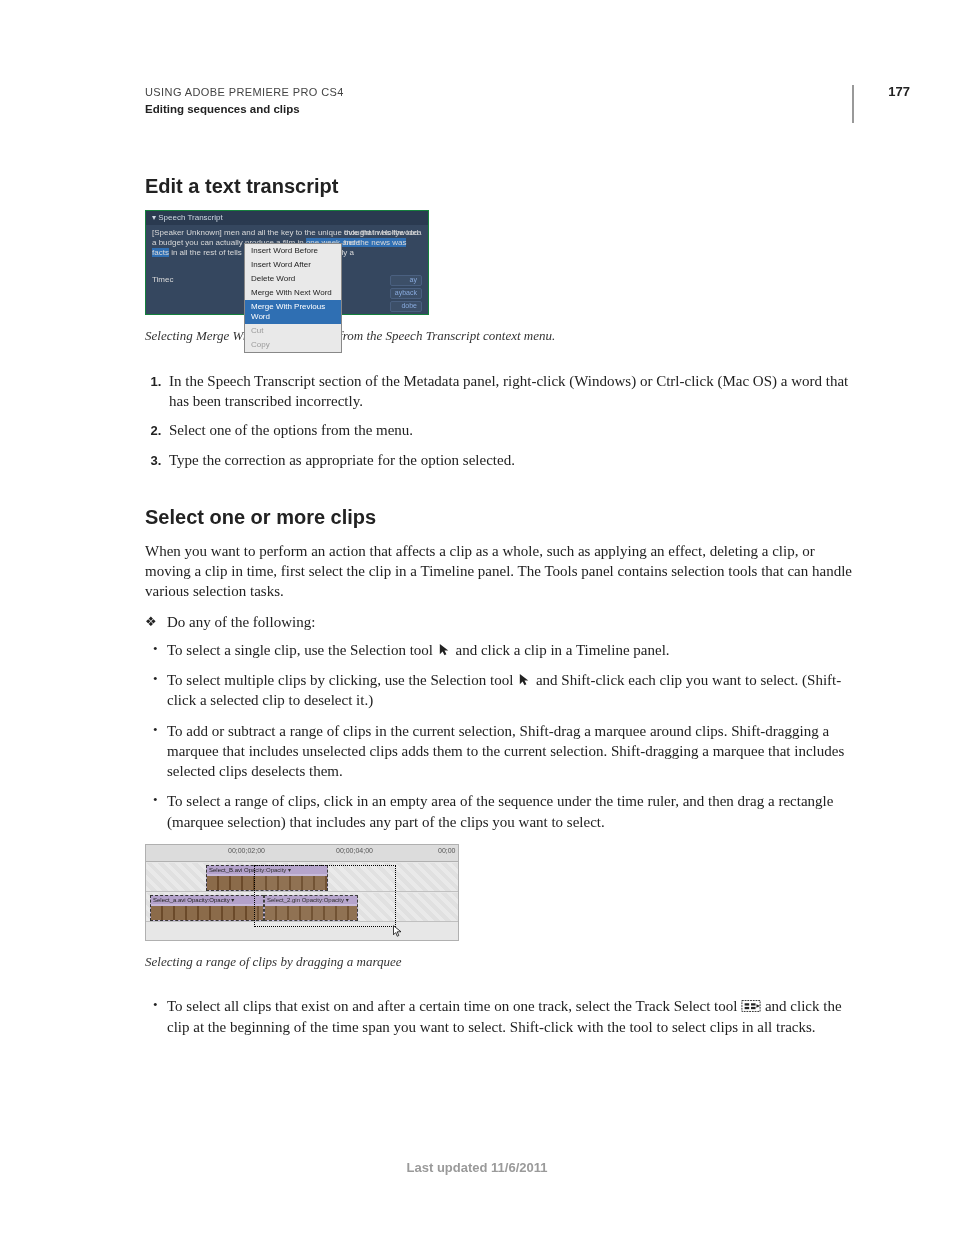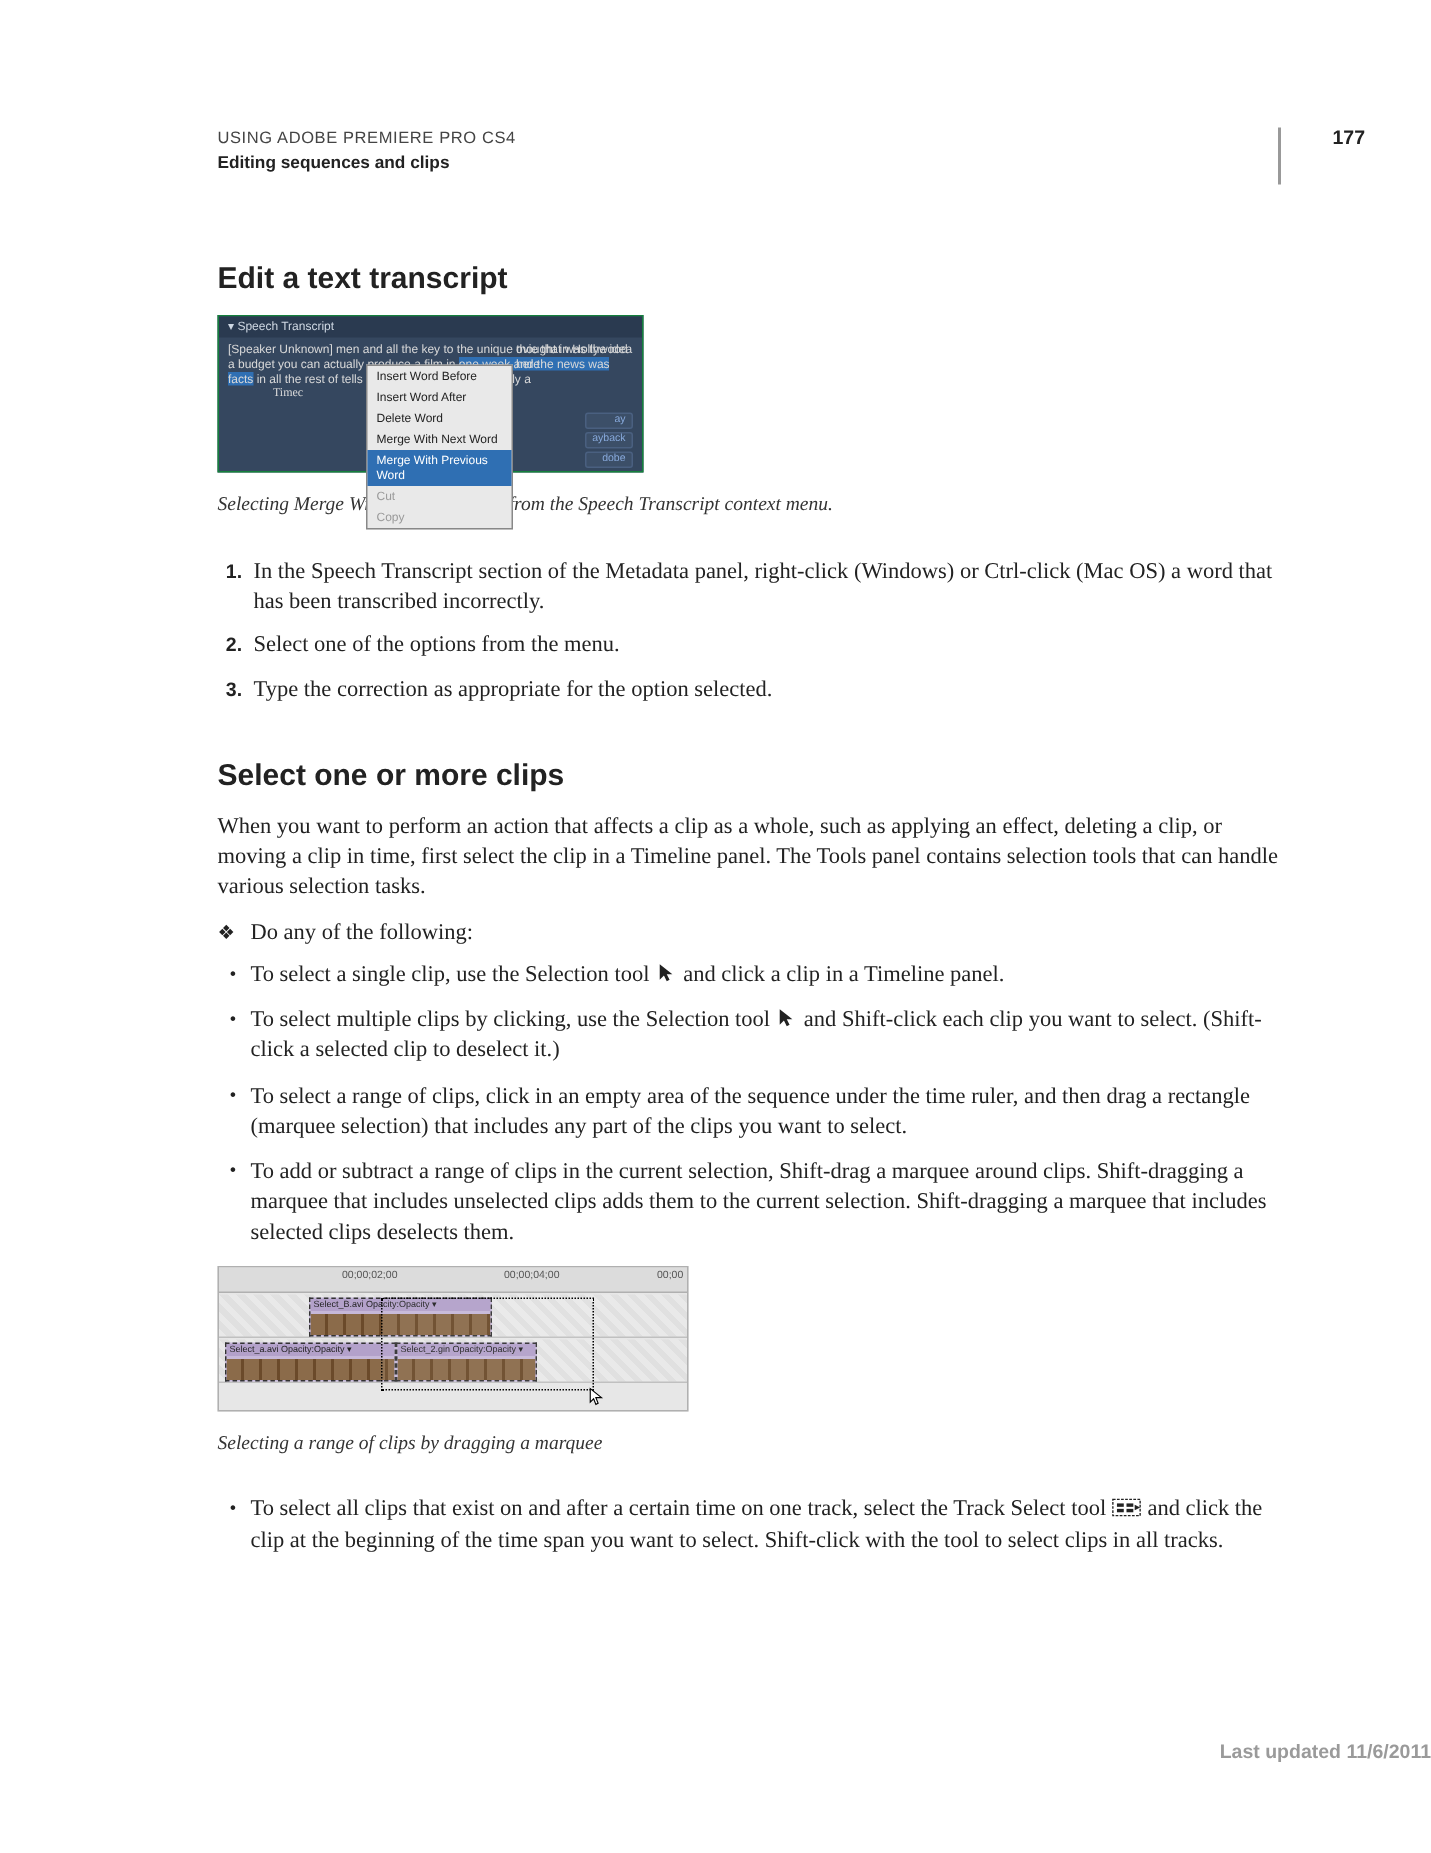--- a/index.html
+++ b/index.html
@@ -113,21 +113,21 @@
     display: inline-block;
     vertical-align: -2px;
     width: 15px;
     height: 15px;
   }
   .footer-updated {
     position: absolute;
     bottom: 58px;
     left: 0;
     width: 100%;
-    text-align: right;
+    text-align: center;
     font-family: "Myriad Pro", Arial, Helvetica, sans-serif;
     font-weight: bold;
     font-size: 13px;
     color: #9a9a9a;
   }
   
   .fig-transcript {
     width: 282px;
     background: #35475f;
     border: 1px solid #15803d;
@@ -261,21 +261,21 @@
   </div>
 
   <h2 class="section">Edit a text transcript</h2>
 
   <div class="fitblock">
     <div class="fig-transcript">
       <div class="ft-title">▾ <span>Speech Transcript</span></div>
       <div class="ft-body">
         <span>[Speaker Unknown] men and all the key to the unique thought in Hollywood a budget you can actually produce a film in </span><span class="hl">one week and the news was facts</span><span> in all the rest of tells in the in the package actually a</span>
         <div style="position:absolute; right:6px; top:3px; width:78px;">ovie that was the idea here</div>
-        <div style="position:absolute; left:6px; top:32px; text-align:center; width:80px;font-family:Liberation Serif, serif;">Timec</div>
+        <div style="position:absolute; left:6px; top:50px; text-align:left; width:80px;">Timec</div>
         <div class="fig-menu">
           <div>Insert Word Before</div>
           <div>Insert Word After</div>
           <div>Delete Word</div>
           <div>Merge With Next Word</div>
           <div class="sel">Merge With Previous Word</div>
           <div class="dis">Cut</div>
           <div class="dis">Copy</div>
         </div>
         <div class="rt-tags">
@@ -306,22 +306,22 @@
     <li>
       <span>To select a single clip, use the Selection tool </span><svg class="tool-icon" viewBox="0 0 16 16">
           <path d="M3 2 L3 13 L6 10 L8 14 L10 13 L8 9 L12 9 Z" fill="#222"></path>
         </svg><span> and click a clip in a Timeline panel.</span>
     </li>
     <li>
       <span>To select multiple clips by clicking, use the Selection tool </span><svg class="tool-icon" viewBox="0 0 16 16">
           <path d="M3 2 L3 13 L6 10 L8 14 L10 13 L8 9 L12 9 Z" fill="#222"></path>
         </svg><span> and Shift-click each clip you want to select. (Shift-click a selected clip to deselect it.)</span>
     </li>
+    <li>To add or subtract a range of clips in the current selection, Shift-drag a marquee around clips. Shift-dragging a marquee that includes unselected clips adds them to the current selection. Shift-dragging a marquee that includes selected clips deselects them.</li>
     <li>To select a range of clips, click in an empty area of the sequence under the time ruler, and then drag a rectangle (marquee selection) that includes any part of the clips you want to select.</li>
-    <li>To add or subtract a range of clips in the current selection, Shift-drag a marquee around clips. Shift-dragging a marquee that includes unselected clips adds them to the current selection. Shift-dragging a marquee that includes selected clips deselects them.</li>
   </ul>
 
   <div class="fitblock">
     <div class="fig-timeline">
       <div class="ruler">
         <span style="left:82px">00;00;02;00</span>
         <span style="left:190px">00;00;04;00</span>
         <span style="left:292px">00;00</span>
       </div>
       <div class="track t1">

